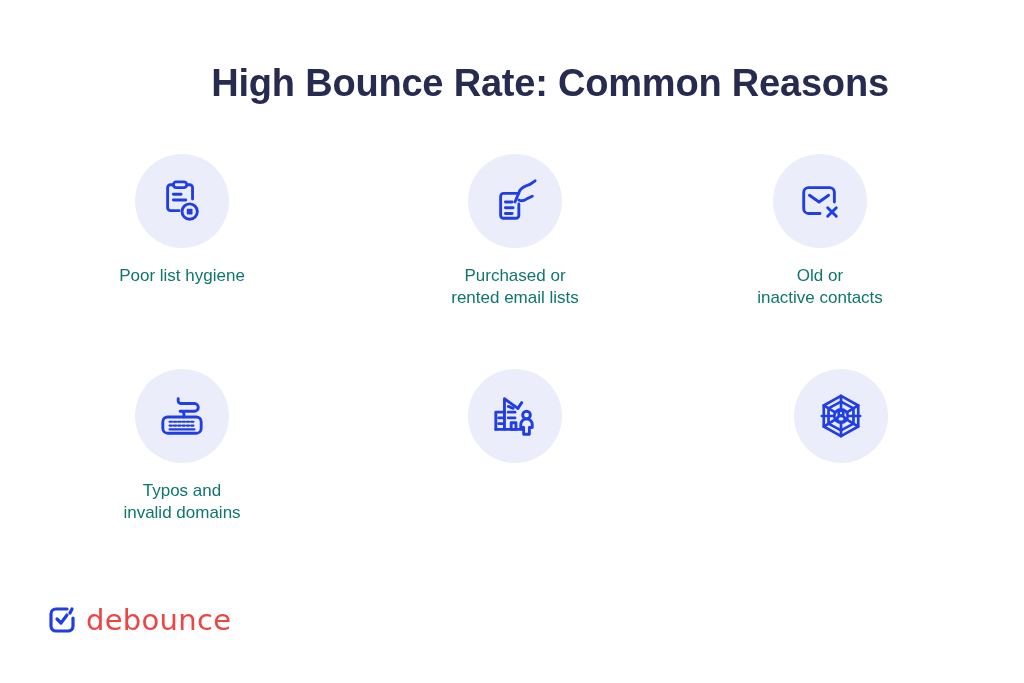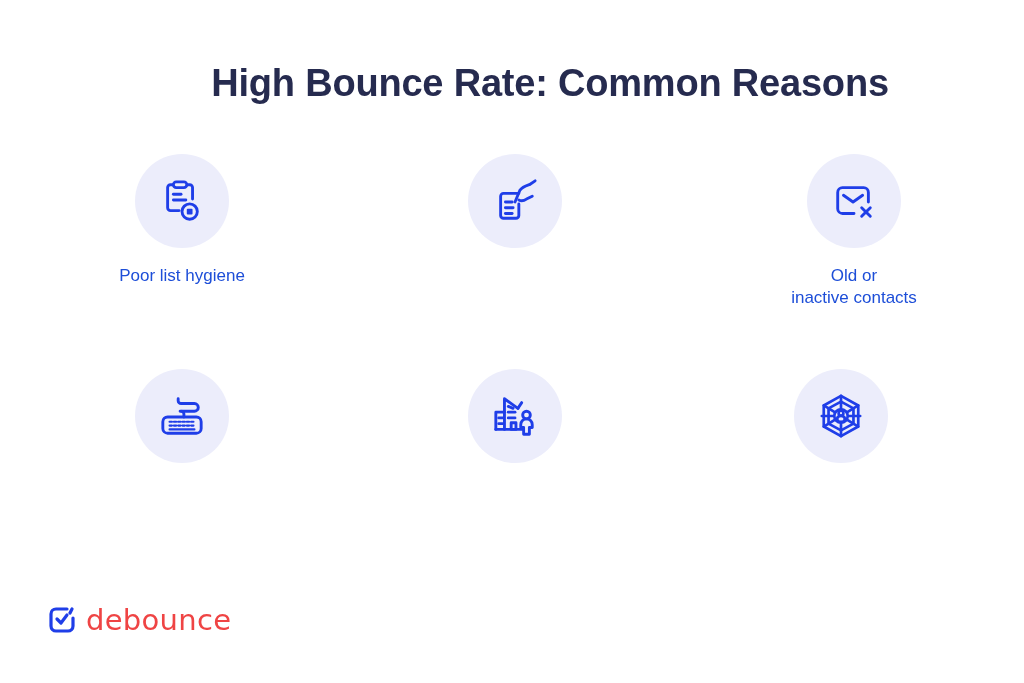--- a/index.html
+++ b/index.html
@@ -16,21 +16,21 @@
     }
     .item { position: absolute; width: 260px; text-align: center; }
     .circle {
       width: 94px; height: 94px; border-radius: 50%;
       background: #ecedfb; margin: 0 auto;
       display: flex; align-items: center; justify-content: center;
     }
     .circle svg { width: 46px; height: 46px; }
     .label {
       margin-top: 17px; font-size: 17px; line-height: 22px;
-      color: #1d4ed8; white-space: pre-line;
+      color: #0f766e; white-space: pre-line;
     }
     .logo {
       position: absolute; left: 48px; top: 604px;
       display: flex; align-items: center; gap: 10px;
     }
     .logo-text {
       font-family: "DejaVu Sans", sans-serif; font-size: 29px;
       color: #ef4444; letter-spacing: 0.3px; line-height: 32px;
     }
   </style>
@@ -58,23 +58,25 @@
   <div class="circle">
     <svg viewBox="0 0 48 48" fill="none" stroke="#1f3ee8" stroke-width="3" stroke-linecap="round" stroke-linejoin="round">
       <path d="M28 16h-2a0 0 0 0 0 0 0H12a3 3 0 0 0-3 3v20a3 3 0 0 0 3 3h13a3 3 0 0 0 3-3V27"></path>
       <line x1="14" y1="25" x2="21" y2="25"></line>
       <line x1="14" y1="31" x2="22" y2="31"></line>
       <line x1="14" y1="37" x2="21" y2="37"></line>
       <path d="M24 25l5-12c3-4 7-5 10-6l6-4"></path>
       <path d="M28 23c2 1 5 1 8-1l6-3"></path>
     </svg>
   </div>
+  <div class="label">Purchased or
+rented email lists</div>
 </div>
 
-<div class="item" style="left:724px; top:154px;">
+<div class="item" style="left:690px; top:154px;">
   <div class="circle">
     <svg viewBox="0 0 48 48" fill="none" stroke="#1f3ee8" stroke-width="3" stroke-linecap="round" stroke-linejoin="round">
       <path d="M24 37H12a5 5 0 0 1-5-5V15a5 5 0 0 1 5-5h22a5 5 0 0 1 5 5v10"></path>
       <path d="M13 18l10 7 10-7"></path>
       <line x1="32" y1="31" x2="41" y2="40"></line>
       <line x1="41" y1="31" x2="32" y2="40"></line>
     </svg>
   </div>
   <div class="label">Old or
 inactive contacts</div>
@@ -86,20 +88,22 @@
       <path d="M26 25v-3a3 3 0 0 0-3-3h-1"></path>
       <path d="M20 6v2a3 3 0 0 0 3 3h14a4 4 0 0 1 4 4v0a4 4 0 0 1-4 4H24"></path>
       <rect x="4" y="25" width="40" height="17" rx="5"></rect>
       <g stroke-width="2.2">
         <line x1="11" y1="30" x2="37" y2="30" stroke-dasharray="2.5 2"></line>
         <line x1="11" y1="34" x2="37" y2="34" stroke-dasharray="2.5 2"></line>
         <line x1="11" y1="38" x2="37" y2="38"></line>
       </g>
     </svg>
   </div>
+  <div class="label">Typos and
+invalid domains</div>
 </div>
 
 <div class="item" style="left:385px; top:369px;">
   <div class="circle">
     <svg viewBox="0 0 48 48" fill="none" stroke="#1f3ee8" stroke-width="3" stroke-linecap="round" stroke-linejoin="round">
       <path d="M4 38V20h9"></path>
       <path d="M13 38V6l14 10"></path>
       <line x1="4" y1="38" x2="32" y2="38"></line>
       <line x1="7" y1="26" x2="11" y2="26"></line>
       <line x1="7" y1="32" x2="11" y2="32"></line>

